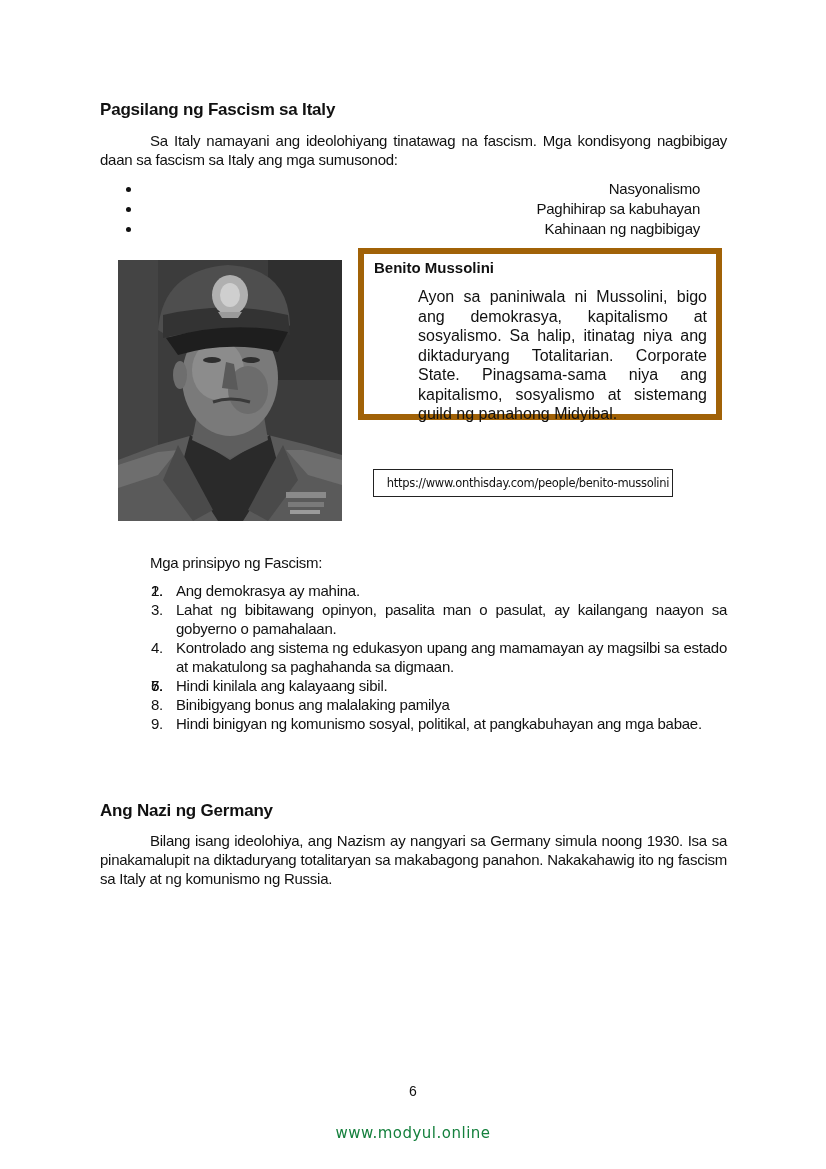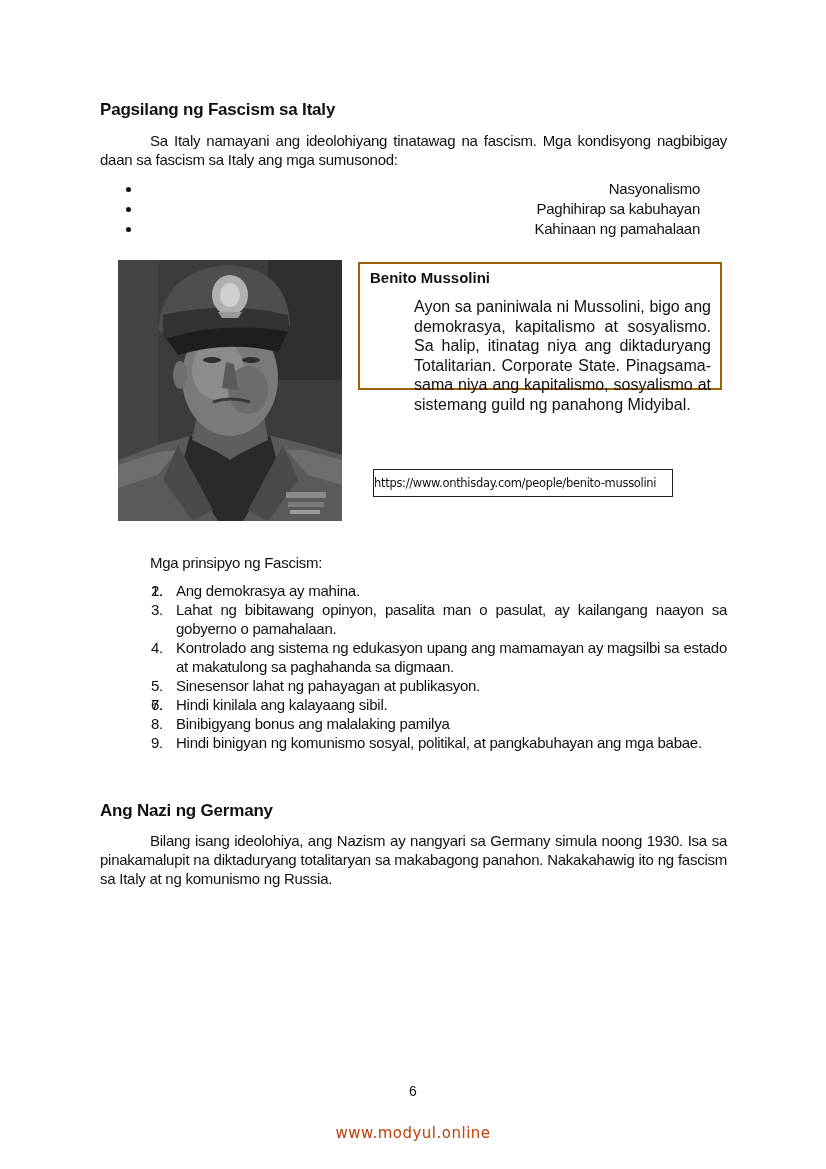--- a/index.html
+++ b/index.html
@@ -53,24 +53,24 @@
     .photo {
       left: 118px;
       top: 260px;
       width: 224px;
       height: 261px;
       background: #3a3a3a;
       overflow: hidden;
     }
     .infobox {
       left: 358px;
-      top: 262px;
+      top: 248px;
       width: 364px;
-      height: 128px;
-      border: 2px solid #a16207;
+      height: 172px;
+      border: 6px solid #a16207;
       box-sizing: border-box;
       padding: 5px 9px 0 10px;
     }
     .infobox .title {
       font-weight: bold;
       font-size: 15px;
       line-height: 18px;
       margin-bottom: 10px;
     }
     .infobox .body {
@@ -82,22 +82,24 @@
     }
     .urlbox {
       left: 373px;
       top: 469px;
       width: 300px;
       height: 28px;
       border: 1px solid #222;
       box-sizing: border-box;
       font-size: 11.5px;
       line-height: 26px;
+      padding-left: 10px;
       font-family: "DejaVu Sans", sans-serif;
       letter-spacing: -0.3px;
+      text-align: center;
     }
     ol.principles {
       list-style: none;
       margin: 0;
       padding: 0;
     }
     ol.principles li {
       position: relative;
       padding-left: 26px;
       line-height: 19px;
@@ -115,21 +117,21 @@
       top: 1083px;
       text-align: center;
       font-size: 14px;
     }
     .watermark {
       left: 0;
       width: 826px;
       top: 1124px;
       text-align: center;
       font-size: 15px;
-      color: #c2410c;
+      color: #15803d;
       letter-spacing: 0.5px;
       font-family: "DejaVu Sans", sans-serif;
     }
   </style>
 </head>
 <body>
 
 <div class="abs heading" style="left:100px; top:100px;">Pagsilang ng Fascism sa Italy</div>
 
 <div class="abs para indent" style="left:100px; top:131px; width:627px;">Sa Italy namayani ang ideolohiyang tinatawag na fascism. Mga kondisyong nagbibigay daan sa fascism sa Italy ang mga sumusonod:</div>
@@ -138,21 +140,21 @@
   <li>
     <span class="dot"></span>
     <span>Nasyonalismo</span>
   </li>
   <li>
     <span class="dot"></span>
     <span>Paghihirap sa kabuhayan</span>
   </li>
   <li>
     <span class="dot"></span>
-    <span>Kahinaan ng pamahalaan</span>
+    <span>Kahinaan ng nagbibigay</span>
   </li>
 </ul>
 
 <div class="abs photo" title="Portrait of Benito Mussolini in military uniform and cap">
   <svg width="224" height="261" viewBox="0 0 224 261" xmlns="http://www.w3.org/2000/svg">
 
     <rect width="224" height="261" fill="#3c3c3c"></rect>
     <rect x="150" y="0" width="74" height="120" fill="#2f2f2f"></rect>
     <rect x="0" y="0" width="40" height="200" fill="#444"></rect>
 
@@ -212,21 +214,20 @@
   <li>
     <span class="num">3.</span>
     <span>Lahat ng bibitawang opinyon, pasalita man o pasulat, ay kailangang naayon sa gobyerno o pamahalaan.</span>
   </li>
   <li>
     <span class="num">4.</span>
     <span>Kontrolado ang sistema ng edukasyon upang ang mamamayan ay magsilbi sa estado at makatulong sa paghahanda sa digmaan.</span>
   </li>
   <li>
     <span class="num">5.</span>
-    <span>Sinesensor lahat ng pahayagan at publikasyon.</span>
   </li>
   <li>
     <span class="num">6.</span>
   </li>
   <li>
     <span class="num">7.</span>
     <span>Hindi kinilala ang kalayaang sibil.</span>
   </li>
   <li>
     <span class="num">8.</span>

